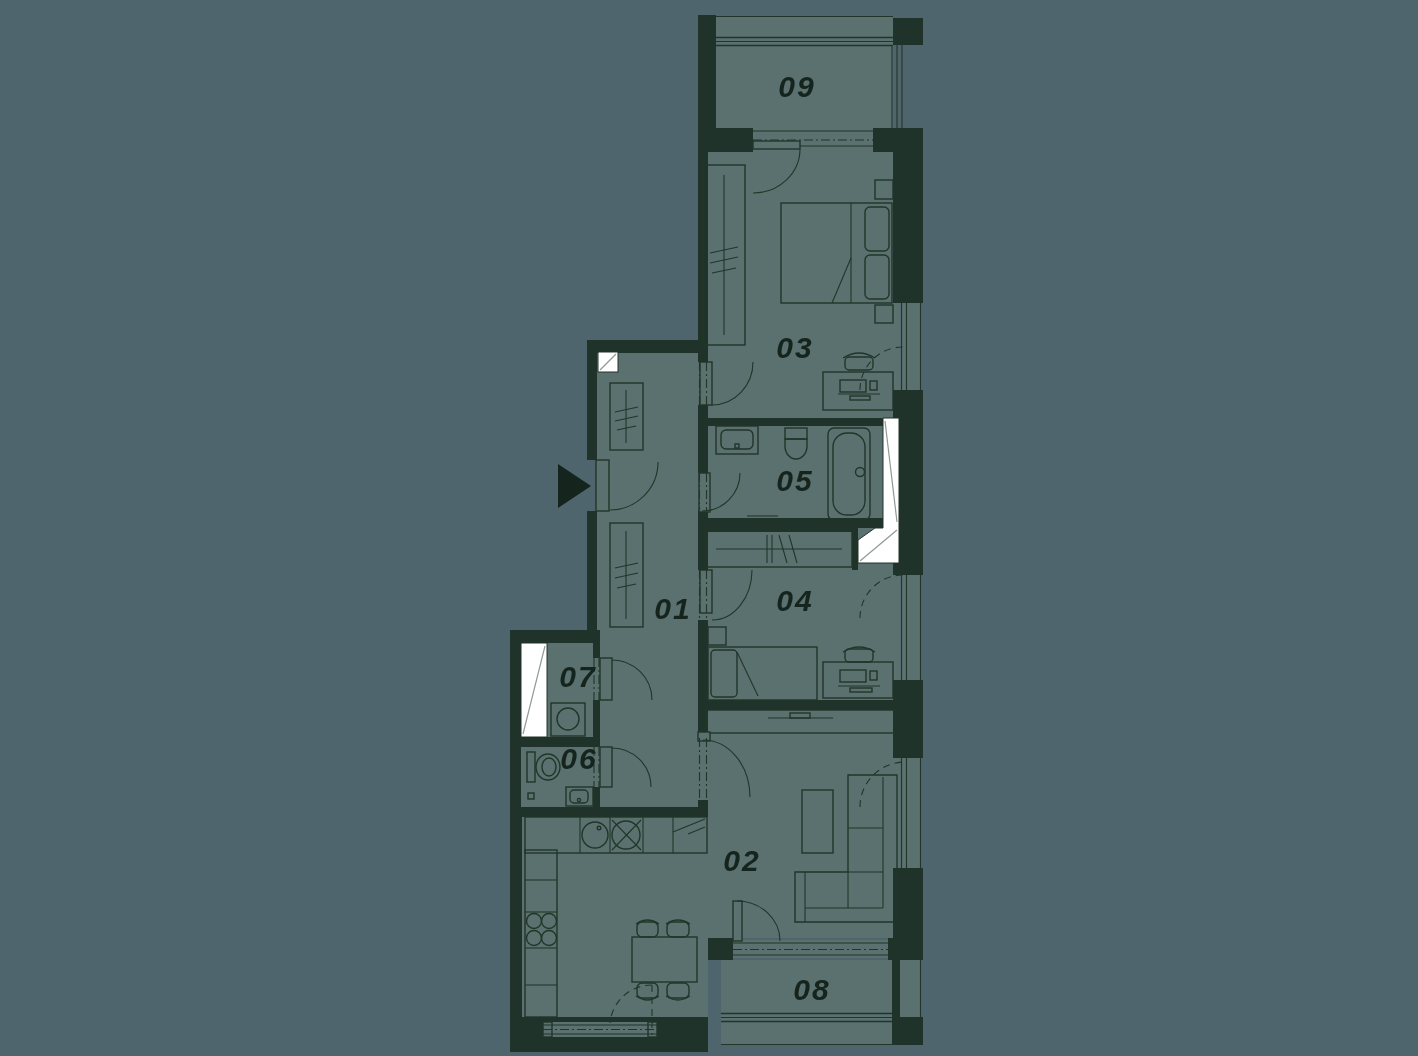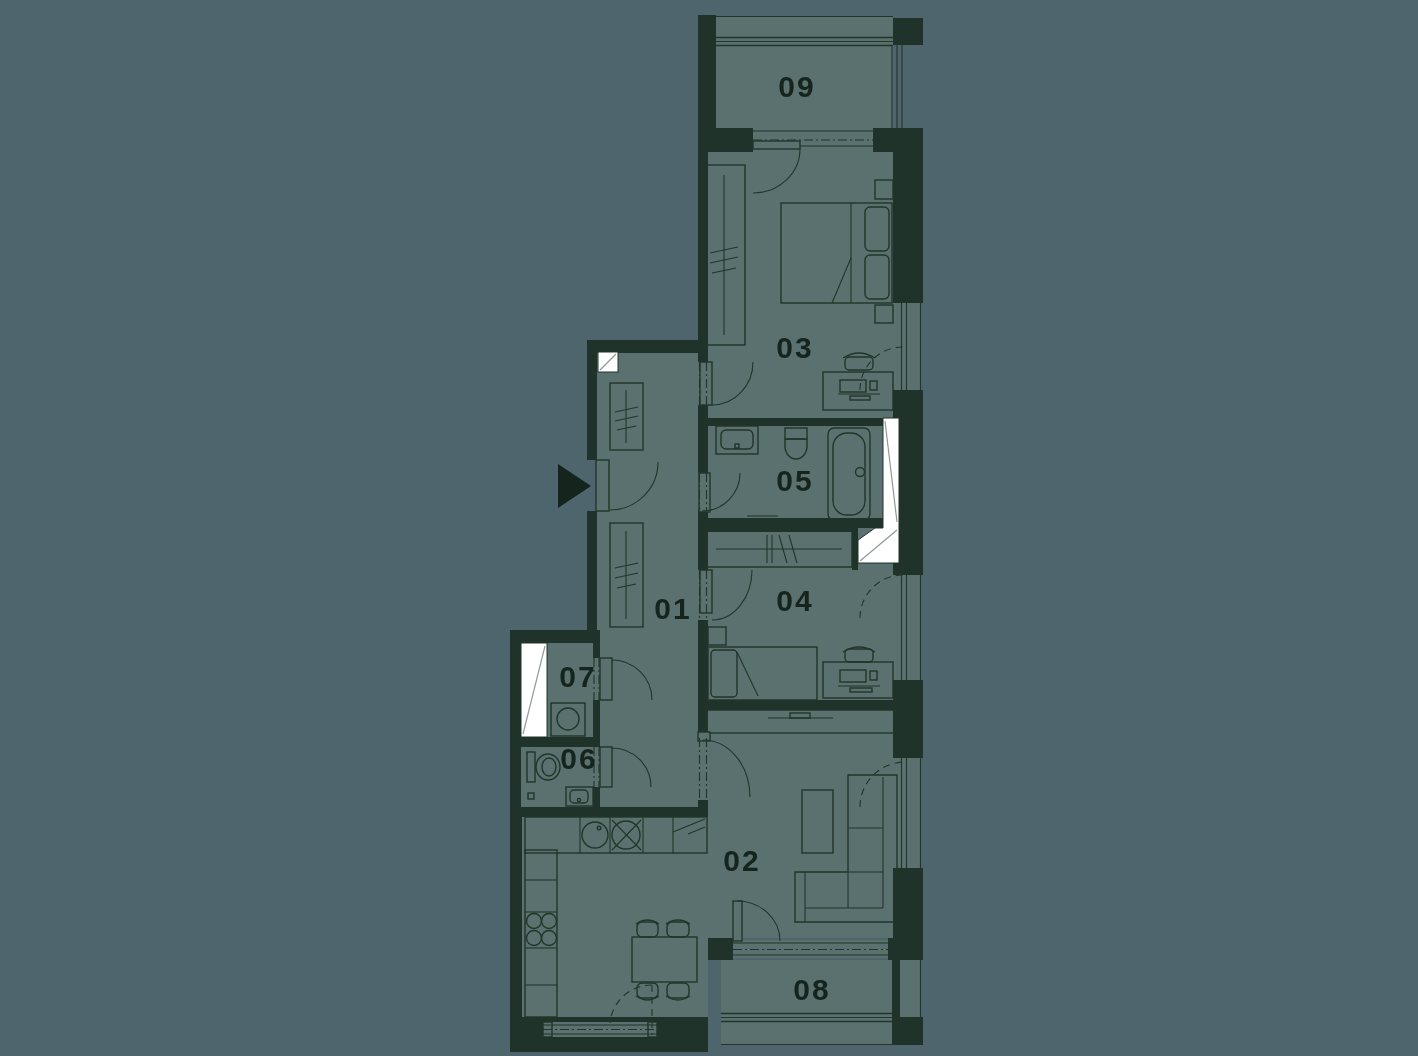--- a/index.html
+++ b/index.html
@@ -1,16 +1,16 @@
 <!DOCTYPE html>
 <html style="--background: #4e656d; --room: #5a7170; --wall: #20332a; --line: #223528; --label: #15241c; --shaft: #ffffff; --shaft-line: #8f9995;"><head>
 <meta charset="utf-8">
 <style>
   html,body{margin:0;padding:0;background:var(--background,#4e656d);}
-  .stage{width:1418px;height:1056px;position:relative;}
+  .stage{width:1418px;height:1056px;position:relative;font-style:italic;}
   svg{display:block;}
   .room{fill:var(--room,#5a7170);}
   .wall{fill:var(--wall,#20332a);}
   .ln{stroke:var(--line,#223528);stroke-width:1.4;fill:none;}
   .thin{stroke-width:1.1;}
   .furn{stroke:var(--line,#223528);stroke-width:1.4;fill:none;}
   .furnfill{stroke:var(--line,#223528);stroke-width:1.4;fill:var(--room,#5a7170);}
   .dash{stroke-dasharray:7 5;}
   .dashdot{stroke-dasharray:9 3 2 3;}
   .white{fill:var(--shaft,#ffffff);stroke:var(--line,#223528);stroke-width:1;}

